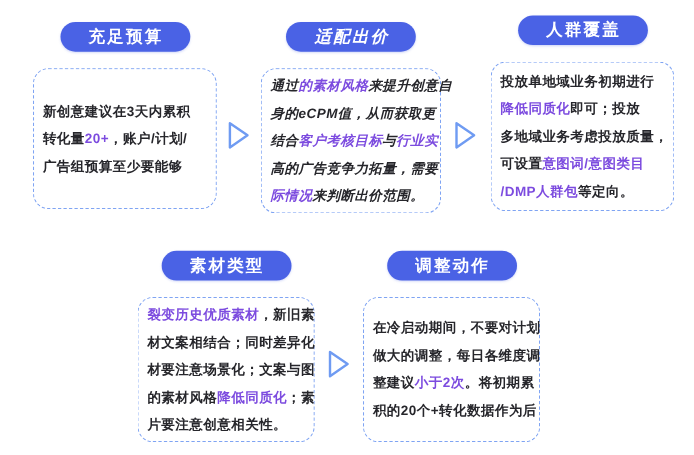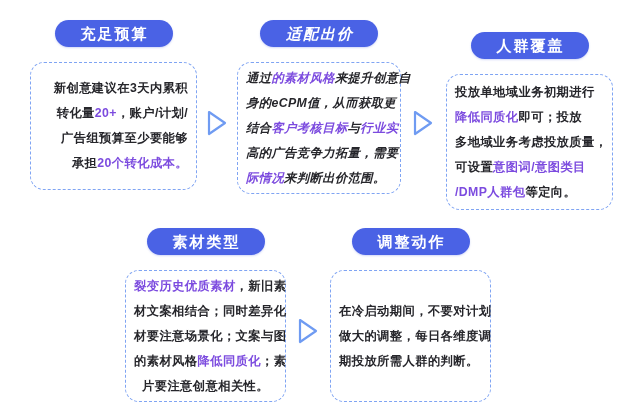--- a/index.html
+++ b/index.html
@@ -54,75 +54,75 @@
 </style>
 </head>
 <body>
 
 <div class="canvas">
 
   <div class="card" style="left:30px; top:20px; width:167px;">
     <div class="pill">
       <span>充足预算</span>
     </div>
-    <div class="box" style="height:128px;align-items:flex-end;">
+    <div class="box" style="height:128px;">
         <div class="line"><span>新创意建议在3天内累积</span></div>
         <div class="line"><span>转化量</span><span class="hl">20+</span><span>，账户/计划/</span></div>
         <div class="line"><span>广告组预算至少要能够</span></div>
-        <div class="line"><span>承担</span><span class="hl">20个转化成本。</span></div>
       </div>
   </div>
 
   <div class="card" style="left:237px; top:20px; width:164px;font-style:italic;">
     <div class="pill">
       <span>适配出价</span>
     </div>
     <div class="box" style="height:132px;">
         <div class="line"><span>通过</span><span class="hl">的素材风格</span><span>来提升创意自</span></div>
         <div class="line"><span>身的eCPM值，从而获取更</span></div>
         <div class="line"><span>结合</span><span class="hl">客户考核目标</span><span>与</span><span class="hl">行业实</span></div>
         <div class="line"><span>高的广告竞争力拓量，需要</span></div>
         <div class="line"><span class="hl">际情况</span><span>来判断出价范围。</span></div>
       </div>
   </div>
 
-  <div class="card" style="left:446px; top:32px; width:167px;">
+  <div class="card" style="left:446px; top:14px; width:167px;">
     <div class="pill">
       <span>人群覆盖</span>
     </div>
     <div class="box" style="height:136px;">
         <div class="line"><span>投放单地域业务初期进行</span></div>
         <div class="line"><span class="hl">降低同质化</span><span>即可；投放</span></div>
         <div class="line"><span>多地域业务考虑投放质量，</span></div>
         <div class="line"><span>可设置</span><span class="hl">意图词/意图类目</span></div>
         <div class="line"><span class="hl">/DMP人群包</span><span>等定向。</span></div>
       </div>
   </div>
 
-  <div class="card" style="left:125px; top:228px; width:161px;text-align:center;">
+  <div class="card" style="left:125px; top:228px; width:161px;">
     <div class="pill">
       <span>素材类型</span>
     </div>
     <div class="box" style="height:132px;">
         <div class="line"><span class="hl">裂变历史优质素材</span><span>，新旧素</span></div>
         <div class="line"><span>材文案相结合；同时差异化</span></div>
         <div class="line"><span>材要注意场景化；文案与图</span></div>
         <div class="line"><span>的素材风格</span><span class="hl">降低同质化</span><span>；素</span></div>
         <div class="line"><span>片要注意创意相关性。</span></div>
       </div>
   </div>
 
   <div class="card" style="left:330px; top:228px; width:161px;">
     <div class="pill">
       <span>调整动作</span>
     </div>
     <div class="box" style="height:132px;">
         <div class="line"><span>在冷启动期间，不要对计划</span></div>
         <div class="line"><span>做大的调整，每日各维度调</span></div>
-        <div class="line"><span>期投放所需人群的判断。</span></div>
+        <div class="line"><span>整建议</span><span class="hl">小于2次</span><span>。将初期累</span></div>
+        <div class="line"><span>积的20个+转化数据作为后</span></div>
       </div>
   </div>
 
   <div class="arrow" style="left:205px; top:108px;">
     <svg width="24" height="30" viewBox="0 0 24 30">
       <path d="M4 4 L20 15 L4 26 Z" fill="none" stroke="var(--arrow, #6F9BF2)" stroke-width="2.2" stroke-linejoin="round"></path>
     </svg>
   </div>
 
   <div class="arrow" style="left:411px; top:108px;">

